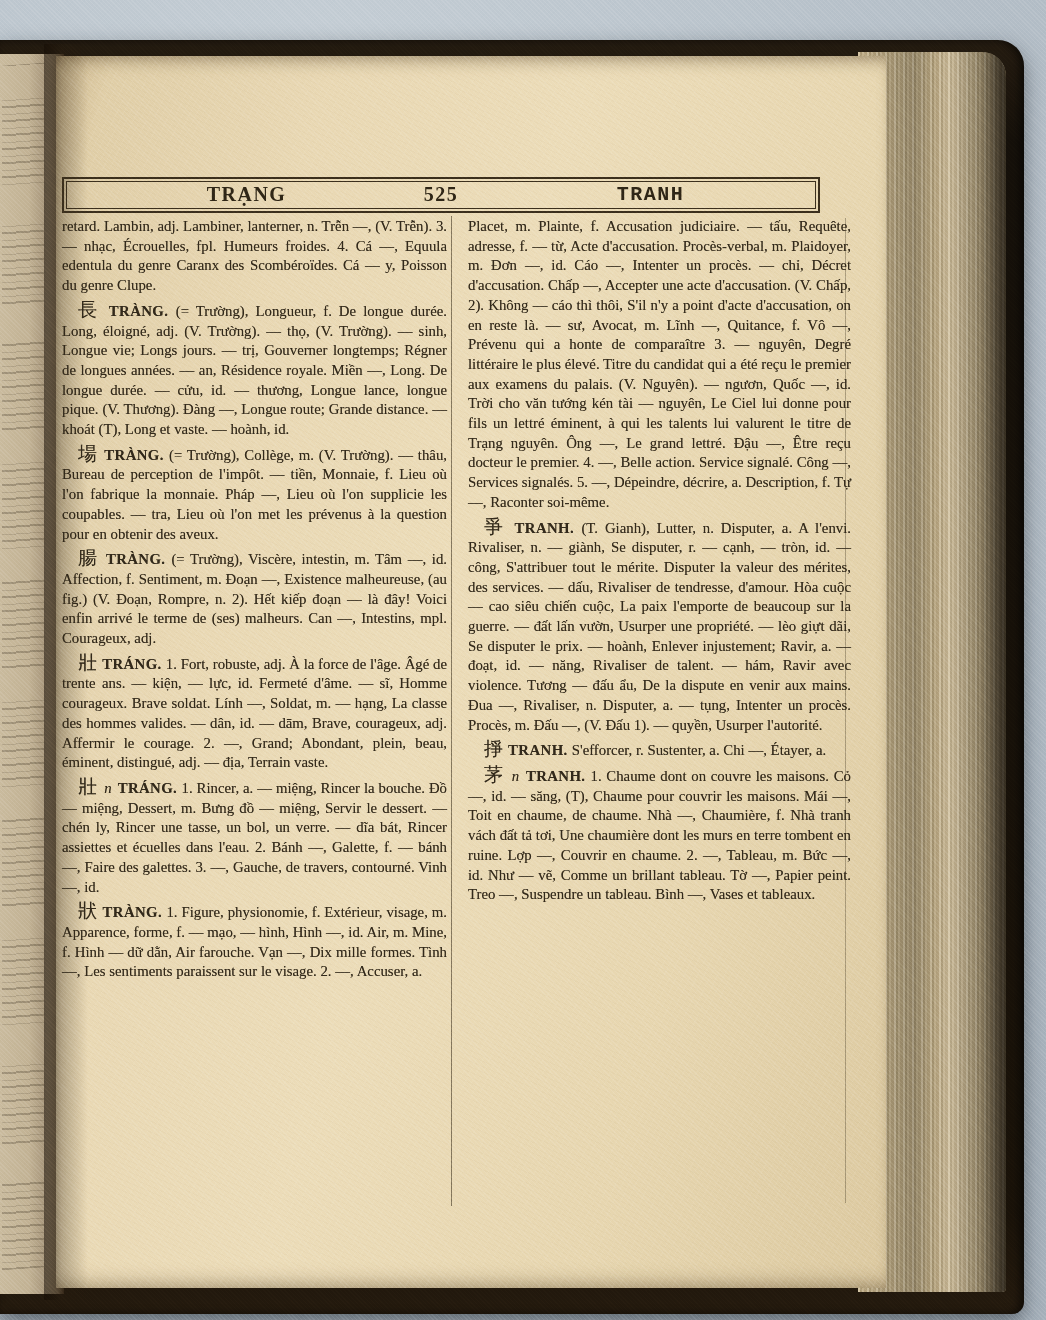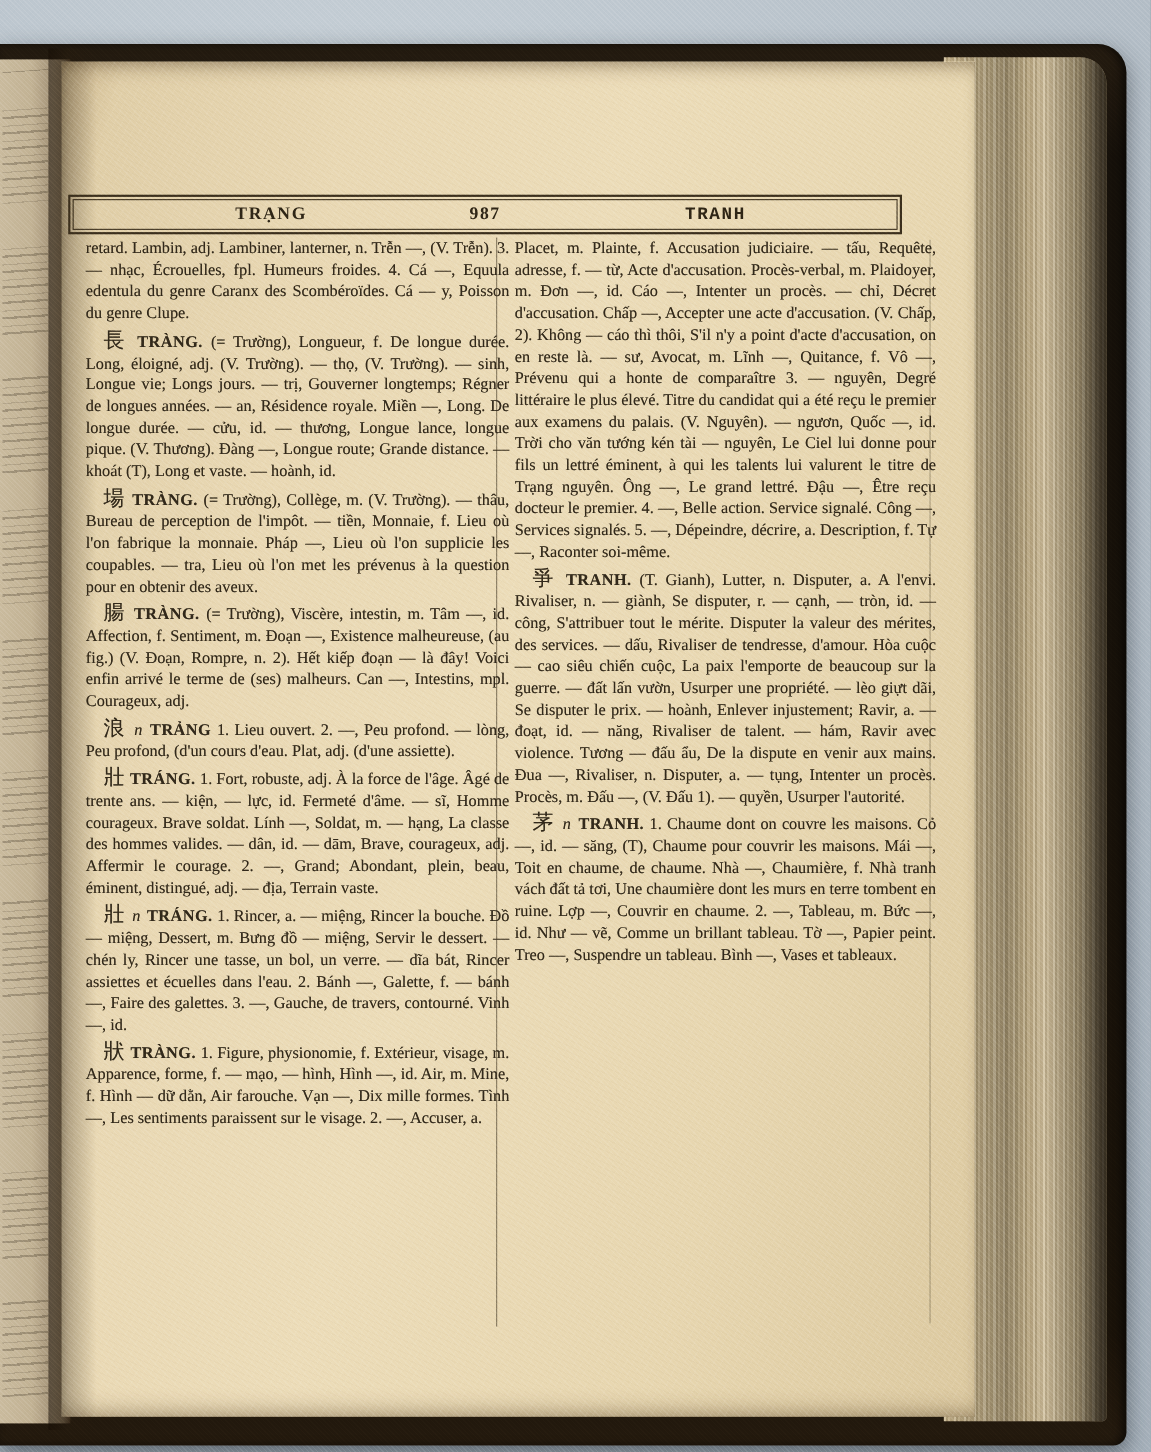--- a/index.html
+++ b/index.html
@@ -63,30 +63,30 @@
   .print{position:absolute;left:0;top:0;width:1046px;height:1320px;color:#2e2516;}
   .header-box{
     position:absolute;left:62px;top:177px;width:758px;height:36px;
     border:2px solid #3a2e1c;padding:2px;box-sizing:border-box;
   }
   .header-inner{
     position:relative;width:100%;height:100%;border:1px solid #3a2e1c;box-sizing:border-box;
   }
   .header-inner span{
     position:absolute;top:50%;transform:translate(-50%,-52%);
-    font-size:16px;font-weight:700;letter-spacing:1.5px;white-space:nowrap;
+    font-size:20px;font-weight:700;letter-spacing:1.5px;white-space:nowrap;
   }
   .ht-left{left:24%;} .ht-num{left:50%;} .ht-right{left:78%;font-family:Liberation Mono, monospace;}
   .rule-v{position:absolute;width:1px;background:rgba(46,35,18,.55);}
   .sep{left:451px;top:216px;height:990px;}
   .margin-rule{left:845px;top:218px;height:985px;opacity:.6;}
 
   .column{position:absolute;top:217px;font-size:14.8px;line-height:19.7px;text-align:justify;
     color:#31281a; text-shadow:0 0 .5px rgba(49,40,26,.55);}
-  .col-left{left:78px;width:385px;}
+  .col-left{left:62px;width:385px;}
   .col-right{left:468px;width:383px;}
   .para{margin:0;}
   .para + .para{margin-top:6px;}
   .para.entry{text-indent:16px;}
   .cjk{font-size:19px;line-height:14px;letter-spacing:1px;}
   .head{font-weight:700;letter-spacing:.4px;}
   .nnote{font-style:italic;padding:0 2px;}
 </style>
 </head>
 <body>
@@ -97,37 +97,37 @@
   <div class="facing-page">
     <div class="facing-text"></div>
   </div>
   <div class="page"></div>
   <div class="gutter-shadow"></div>
 
   <div class="print">
     <div class="header-box">
       <div class="header-inner">
         <span class="ht-left">TRẠNG</span>
-        <span class="ht-num">987</span>
+        <span class="ht-num">525</span>
         <span class="ht-right">TRANH</span>
       </div>
     </div>
 
     <div class="rule-v sep"></div>
     <div class="rule-v margin-rule"></div>
 
     <div class="column col-left" id="col-left">
         <p class="para cont">retard. Lambin, adj. Lambiner, lanterner, n. Trễn —, (V. Trễn). 3. — nhạc, Écrouelles, fpl. Humeurs froides. 4. Cá —, Equula edentula du genre Caranx des Scombéroïdes. Cá — y, Poisson du genre Clupe.</p>
         <p class="para entry"><span class="cjk">長</span><span class="head"> TRÀNG. </span>(= Trường), Longueur, f. De longue durée. Long, éloigné, adj. (V. Trường). — thọ, (V. Trường). — sinh, Longue vie; Longs jours. — trị, Gouverner longtemps; Régner de longues années. — an, Résidence royale. Miền —, Long. De longue durée. — cửu, id. — thương, Longue lance, longue pique. (V. Thương). Đàng —, Longue route; Grande distance. — khoát (T), Long et vaste. — hoành, id.</p>
         <p class="para entry"><span class="cjk">場</span><span class="head"> TRÀNG. </span>(= Trường), Collège, m. (V. Trường). — thâu, Bureau de perception de l'impôt. — tiền, Monnaie, f. Lieu où l'on fabrique la monnaie. Pháp —, Lieu où l'on supplicie les coupables. — tra, Lieu où l'on met les prévenus à la question pour en obtenir des aveux.</p>
         <p class="para entry"><span class="cjk">腸</span><span class="head"> TRÀNG. </span>(= Trường), Viscère, intestin, m. Tâm —, id. Affection, f. Sentiment, m. Đoạn —, Existence malheureuse, (au fig.) (V. Đoạn, Rompre, n. 2). Hết kiếp đoạn — là đây! Voici enfin arrivé le terme de (ses) malheurs. Can —, Intestins, mpl. Courageux, adj.</p>
-        <p class="para entry"><span class="cjk">浪</span><span class="nnote"> n</span><span class="head"> TRẢNG </span>1. Lieu ouvert. 2. —, Peu profond. — lòng, Peu profond, (d'un cours d'eau. Plat, adj. (d'une assiette).</p>
         <p class="para entry"><span class="cjk">壯</span><span class="head"> TRÁNG. </span>1. Fort, robuste, adj. À la force de l'âge. Âgé de trente ans. — kiện, — lực, id. Fermeté d'âme. — sĩ, Homme courageux. Brave soldat. Lính —, Soldat, m. — hạng, La classe des hommes valides. — dân, id. — dām, Brave, courageux, adj. Affermir le courage. 2. —, Grand; Abondant, plein, beau, éminent, distingué, adj. — địa, Terrain vaste.</p>
         <p class="para entry"><span class="cjk">壯</span><span class="nnote"> n</span><span class="head"> TRÁNG. </span>1. Rincer, a. — miệng, Rincer la bouche. Đồ — miệng, Dessert, m. Bưng đồ — miệng, Servir le dessert. — chén ly, Rincer une tasse, un bol, un verre. — dĩa bát, Rincer assiettes et écuelles dans l'eau. 2. Bánh —, Galette, f. — bánh —, Faire des galettes. 3. —, Gauche, de travers, contourné. Vinh —, id.</p>
         <p class="para entry"><span class="cjk">狀</span><span class="head"> TRÀNG. </span>1. Figure, physionomie, f. Extérieur, visage, m. Apparence, forme, f. — mạo, — hình, Hình —, id. Air, m. Mine, f. Hình — dữ dằn, Air farouche. Vạn —, Dix mille formes. Tình —, Les sentiments paraissent sur le visage. 2. —, Accuser, a.</p>
       </div>
     <div class="column col-right" id="col-right">
         <p class="para cont">Placet, m. Plainte, f. Accusation judiciaire. — tấu, Requête, adresse, f. — từ, Acte d'accusation. Procès-verbal, m. Plaidoyer, m. Đơn —, id. Cáo —, Intenter un procès. — chỉ, Décret d'accusation. Chấp —, Accepter une acte d'accusation. (V. Chấp, 2). Không — cáo thì thôi, S'il n'y a point d'acte d'accusation, on en reste là. — sư, Avocat, m. Lĩnh —, Quitance, f. Vô —, Prévenu qui a honte de comparaître 3. — nguyên, Degré littéraire le plus élevé. Titre du candidat qui a été reçu le premier aux examens du palais. (V. Nguyên). — ngươn, Quốc —, id. Trời cho văn tướng kén tài — nguyên, Le Ciel lui donne pour fils un lettré éminent, à qui les talents lui valurent le titre de Trạng nguyên. Ông —, Le grand lettré. Đậu —, Être reçu docteur le premier. 4. —, Belle action. Service signalé. Công —, Services signalés. 5. —, Dépeindre, décrire, a. Description, f. Tự —, Raconter soi-même.</p>
         <p class="para entry"><span class="cjk">爭</span><span class="head"> TRANH. </span>(T. Gianh), Lutter, n. Disputer, a. A l'envi. Rivaliser, n. — giành, Se disputer, r. — cạnh, — tròn, id. — công, S'attribuer tout le mérite. Disputer la valeur des mérites, des services. — dấu, Rivaliser de tendresse, d'amour. Hòa cuộc — cao siêu chiến cuộc, La paix l'emporte de beaucoup sur la guerre. — đất lấn vườn, Usurper une propriété. — lèo giựt dãi, Se disputer le prix. — hoành, Enlever injustement; Ravir, a. — đoạt, id. — năng, Rivaliser de talent. — hám, Ravir avec violence. Tương — đấu ẩu, De la dispute en venir aux mains. Đua —, Rivaliser, n. Disputer, a. — tụng, Intenter un procès. Procès, m. Đấu —, (V. Đấu 1). — quyền, Usurper l'autorité.</p>
+        <p class="para entry"><span class="cjk">掙</span><span class="head"> TRANH. </span>S'efforcer, r. Sustenter, a. Chi —, Étayer, a.</p>
         <p class="para entry"><span class="cjk">茅</span><span class="nnote"> n</span><span class="head"> TRANH. </span>1. Chaume dont on couvre les maisons. Cỏ —, id. — săng, (T), Chaume pour couvrir les maisons. Mái —, Toit en chaume, de chaume. Nhà —, Chaumière, f. Nhà tranh vách đất tả tơi, Une chaumière dont les murs en terre tombent en ruine. Lợp —, Couvrir en chaume. 2. —, Tableau, m. Bức —, id. Như — vẽ, Comme un brillant tableau. Tờ —, Papier peint. Treo —, Suspendre un tableau. Bình —, Vases et tableaux.</p>
       </div>
   </div>
 </div>
 
 </body></html>

